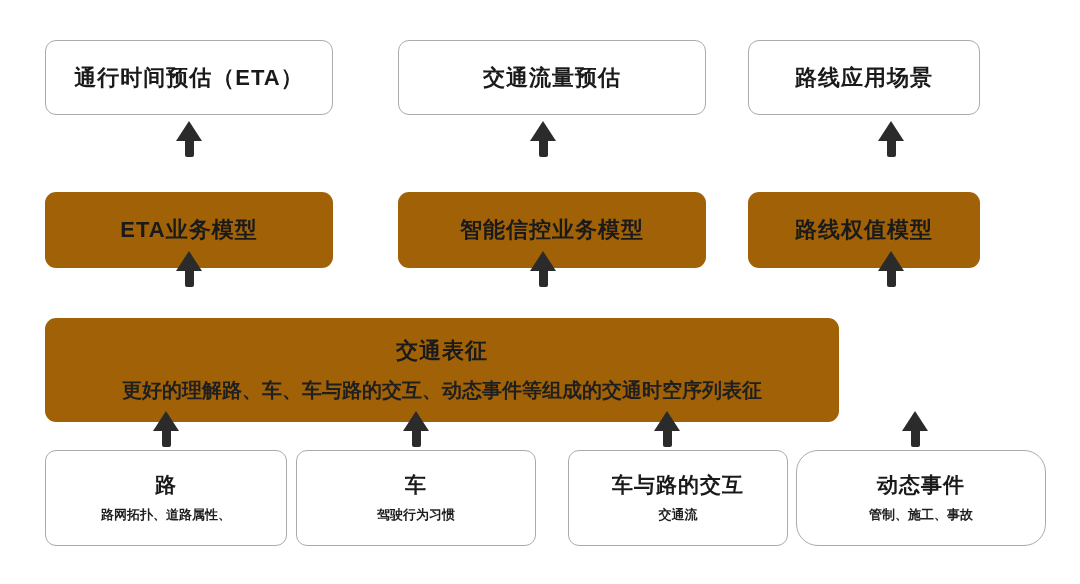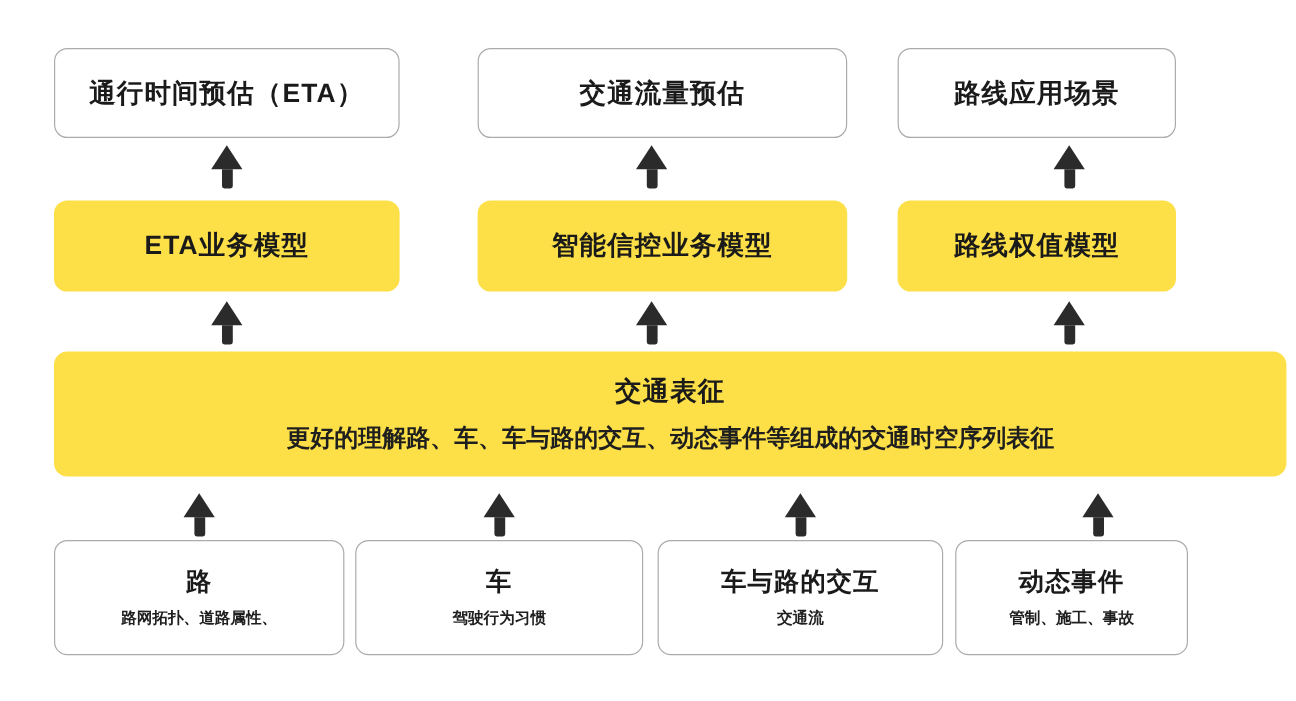--- a/index.html
+++ b/index.html
@@ -24,43 +24,44 @@
     justify-content: center;
     text-align: center;
     border-radius: 11px;
     font-weight: 700;
   }
   .box.outline {
     background: #ffffff;
     border: 1.5px solid #ababab;
   }
   .box.gray {
-    background: #fde047;
+    background: #a16207;
     border: none;
+    margin-top: 25px;
   }
 
   .label-lg { font-size: 22px; font-weight: 700; letter-spacing: 1px; color: #1a1a1a; }
   .label-md { font-size: 21px; font-weight: 700; letter-spacing: 1px; color: #1a1a1a; }
   .label-sm { font-size: 13px; font-weight: 700; color: #1f1f1f; line-height: 1.55; }
   .label-rep-sub { font-size: 20px; font-weight: 700; color: #1f1f1f; margin-top: 11px; }
 
   
   .c1 { left: 45px;  width: 288px; }
   .c2 { left: 398px; width: 308px; }
   .c3 { left: 748px; width: 232px; }
   .r-top   { top: 40px;  height: 75px; }
   .r-model { top: 167px; height: 76px; }
 
-  .wide { left: 45px; top: 293px; width: 1027px; height: 104px; }
+  .wide { left: 45px; top: 293px; width: 794px; height: 104px; }
 
   .r-bottom { top: 450px; height: 96px; }
   .b1 { left: 45px;  width: 242px; }
   .b2 { left: 296px; width: 240px; }
-  .b3 { left: 548px; width: 238px; font-family: Liberation Serif, serif; }
-  .b4 { left: 796px; width: 194px; }
+  .b3 { left: 568px; width: 220px; font-family: Liberation Serif, serif; }
+  .b4 { left: 796px; width: 250px; border-radius: 22px; }
   .r-bottom .label-md { margin-bottom: 6px; }
 
   
   .arrow {
     position: absolute;
     width: 32px;
     display: flex;
     flex-direction: column;
     align-items: center;
   }

